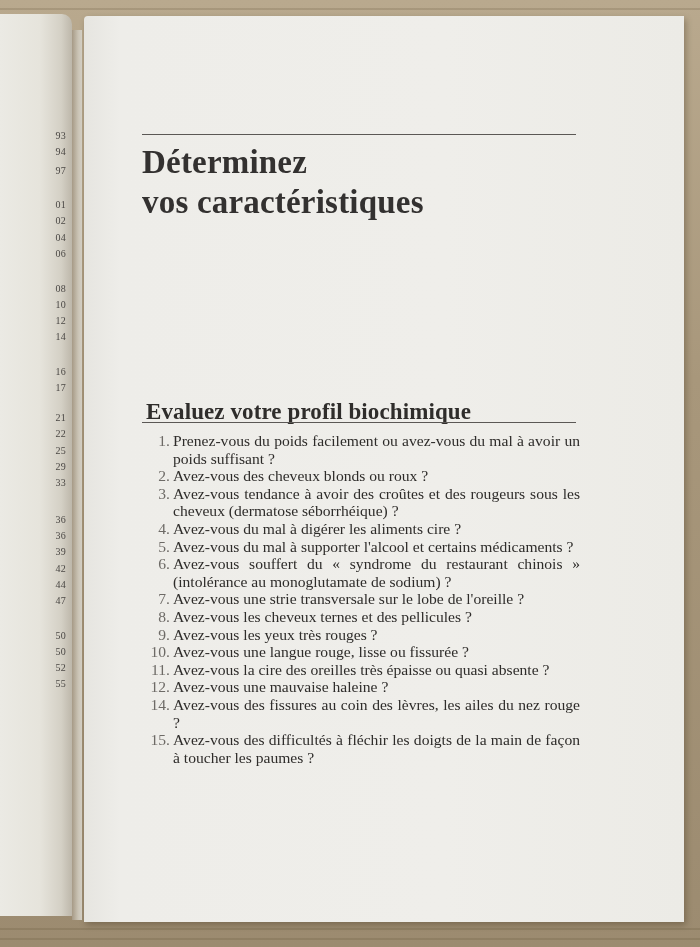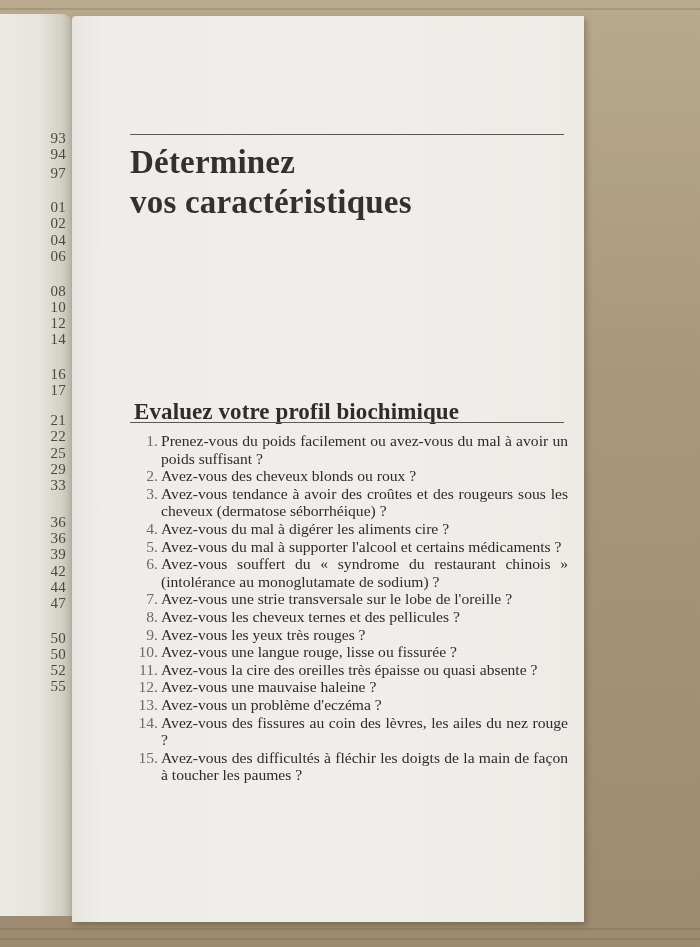--- a/index.html
+++ b/index.html
@@ -14,26 +14,26 @@
     position: absolute; left: 0; top: 14px; width: 72px; height: 902px;
     background: linear-gradient(90deg, #ebeae4 0%, #e6e4dc 55%, #d4d0c5 85%, #bdb7aa 100%);
     border-top-right-radius: 10px;
   }
   .gutter {
     position: absolute; left: 72px; top: 30px; width: 10px; height: 890px;
     background: linear-gradient(90deg, #a69a86 0%, #c9c2b3 60%, #d8d4ca 100%);
   }
   .left-nums { position: absolute; right: 6px; top: 0; width: 40px; }
   .left-num {
-    position: absolute; right: 0; font-size: 15px; color: #4a4744;
+    position: absolute; right: 0; font-size: 10px; color: #4a4744;
     line-height: 1; letter-spacing: 0.2px;
   }
   
   .page {
-    position: absolute; left: 72px; top: 16px; width: 512px; height: 906px;
+    position: absolute; left: 84px; top: 16px; width: 600px; height: 906px;
     background: linear-gradient(90deg, #e6e5e0 0%, #eeede9 6%, #efeeea 60%, #ecebe6 100%);
     border-top-left-radius: 4px;
     box-shadow: 2px 3px 6px rgba(60,45,25,0.35);
   }
   .rule-top {
     position: absolute; left: 58px; top: 118px; width: 434px; height: 1px;
     background: #5b5855;
   }
   .chapter-title {
     position: absolute; left: 58px; top: 126px; margin: 0;
@@ -159,24 +159,20 @@
       </li>
     <li class="q">
         <span class="q-num">11.</span>
         <span class="q-text">Avez-vous la cire des oreilles très épaisse ou quasi absente ?</span>
       </li>
     <li class="q">
         <span class="q-num">12.</span>
         <span class="q-text">Avez-vous une mauvaise haleine ?</span>
       </li>
     <li class="q">
-        <span class="q-num">13.</span>
-        <span class="q-text">Avez-vous un problème d'eczéma ?</span>
-      </li>
-    <li class="q">
         <span class="q-num">14.</span>
         <span class="q-text">Avez-vous des fissures au coin des lèvres, les ailes du nez rouge ?</span>
       </li>
     <li class="q">
         <span class="q-num">15.</span>
         <span class="q-text">Avez-vous des difficultés à fléchir les doigts de la main de façon à toucher les paumes ?</span>
       </li>
   </ol>
 </div>
 

